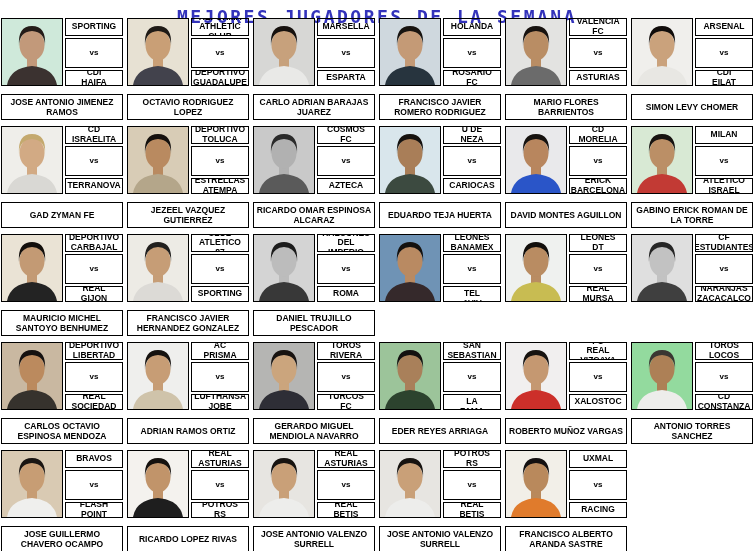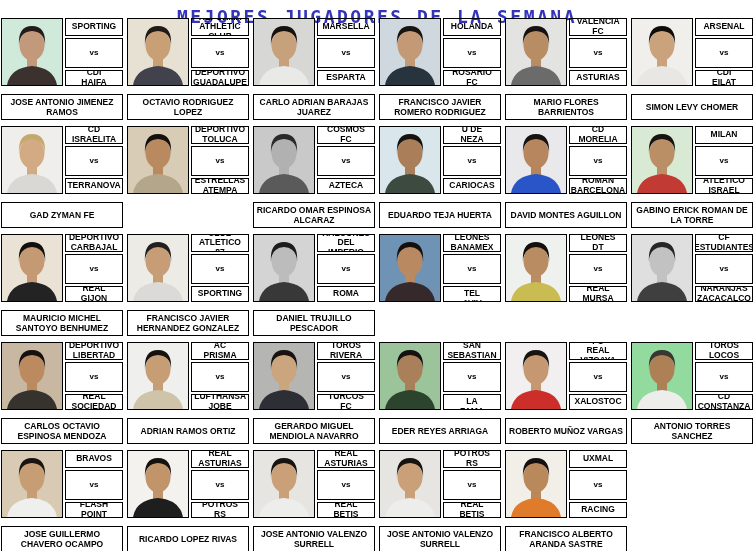--- a/index.html
+++ b/index.html
@@ -212,20 +212,21 @@
           <ellipse cx="30" cy="26" rx="12.5" ry="15.5" fill="#b98a60"></ellipse>
           <path d="M17,27 Q15.5,7 30,7 Q44.5,7 43,27 Q43,13 30,12 Q17,13 17,27 Z" fill="#15100d"></path>
         </svg>
       </div>
       <div class="match">
         <div class="team team1">DEPORTIVO TOLUCA</div>
         <div class="vs">vs</div>
         <div class="team team2">ESTRELLAS ATEMPA</div>
       </div>
     </div>
+    <div class="name">JEZEEL VAZQUEZ GUTIERREZ</div>
   </div>
 
   <div class="card">
     <div class="card-top">
       <div class="photo">
         <svg viewBox="0 0 60 66">
           <rect x="0" y="0" width="60" height="66" fill="#c9c9c9"></rect>
           <rect x="25" y="36" width="10" height="14" fill="#b1b1b1"></rect>
           <path d="M5,66 Q8,49 30,47 Q52,49 55,66 Z" fill="#5a5a5a"></path>
           <ellipse cx="30" cy="26" rx="12.5" ry="15.5" fill="#b1b1b1"></ellipse>
@@ -268,21 +269,21 @@
           <rect x="0" y="0" width="60" height="66" fill="#e9e9eb"></rect>
           <rect x="25" y="36" width="10" height="14" fill="#b8865e"></rect>
           <path d="M5,66 Q8,49 30,47 Q52,49 55,66 Z" fill="#2a55c8"></path>
           <ellipse cx="30" cy="26" rx="12.5" ry="15.5" fill="#b8865e"></ellipse>
           <path d="M17,27 Q15.5,7 30,7 Q44.5,7 43,27 Q43,13 30,12 Q17,13 17,27 Z" fill="#171310"></path>
         </svg>
       </div>
       <div class="match">
         <div class="team team1">CD MORELIA</div>
         <div class="vs">vs</div>
-        <div class="team team2">ROMAN BARCELONA</div>
+        <div class="team team2">ERICK BARCELONA</div>
       </div>
     </div>
     <div class="name">DAVID MONTES AGUILLON</div>
   </div>
 
   <div class="card">
     <div class="card-top">
       <div class="photo">
         <svg viewBox="0 0 60 66">
           <rect x="0" y="0" width="60" height="66" fill="#d8e9d4"></rect>

